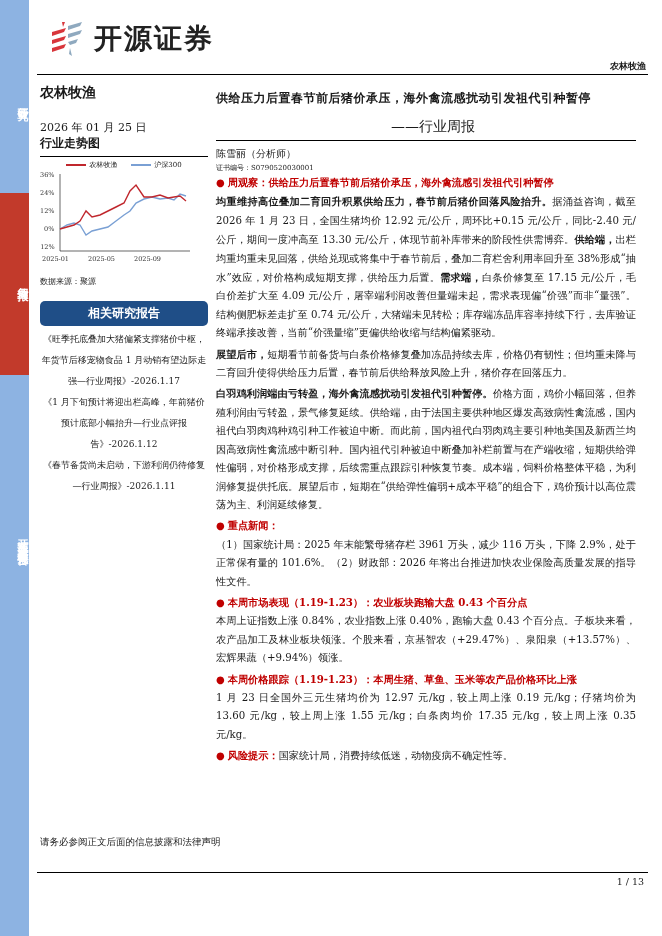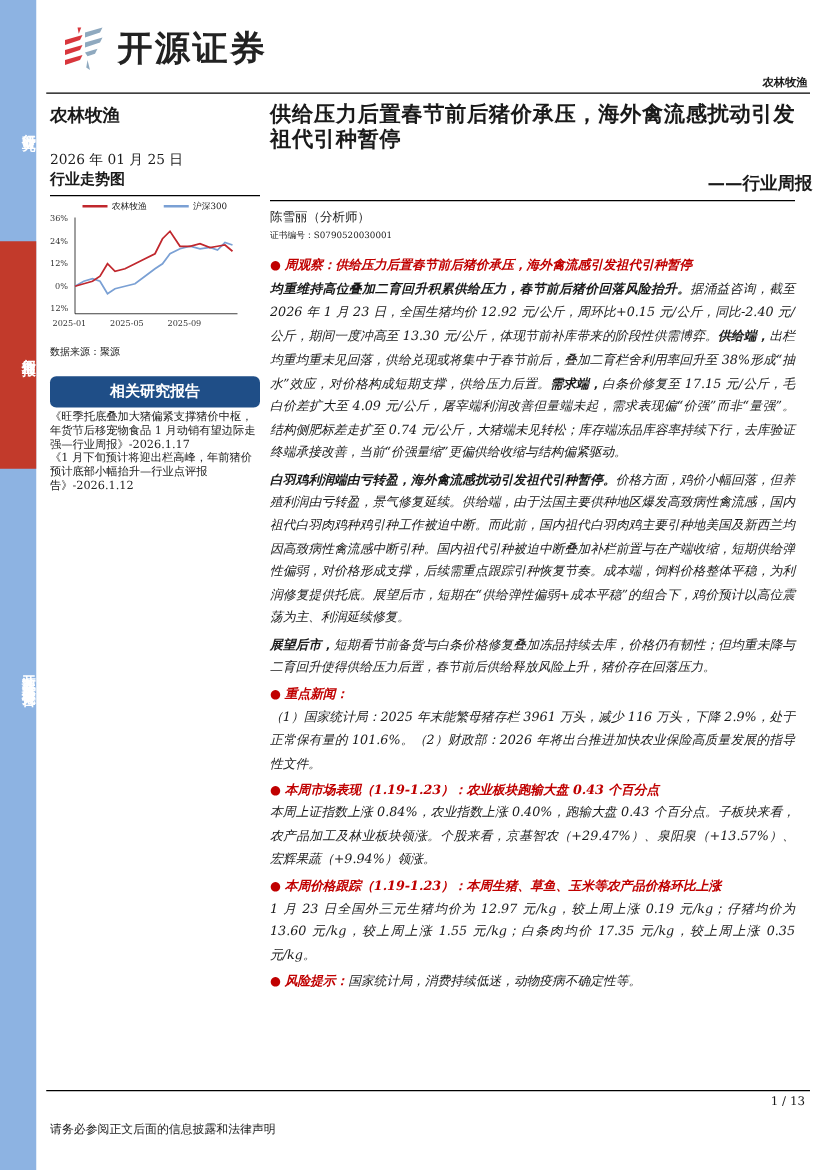--- a/index.html
+++ b/index.html
@@ -18,34 +18,34 @@
   .sector-title { font-size: 14px; font-weight: bold; margin-top: 4px; }
   .date { font-size: 11px; margin-top: 18px; }
   .rating { font-size: 12px; font-weight: bold; margin-top: 10px; }
   .trend-title { font-size: 12px; font-weight: bold; margin-top: 0; }
   .chart-box { margin-top: 4px; border-top: 1px solid #000; padding-top: 3px; position: relative; height: 118px; }
   .legend { display: flex; justify-content: center; gap: 14px; font-size: 7px; }
   .legend span.sw { display: inline-block; width: 20px; height: 2px; vertical-align: middle; margin-right: 3px; }
   .source { font-size: 8px; margin-top: 2px; }
   .related-head { margin-top: 14px; background: #1f4e87; color: #fff; text-align: center; font-weight: bold;
                   font-size: 12px; padding: 4px 0; border-radius: 5px; }
-  .related-list { font-size: 9px; line-height: 11px; margin-top: 3px; color: #222; }
+  .related-list { font-size: 9px; line-height: 21px; margin-top: 3px; color: #222; text-align: center; }
   .main { position: absolute; left: 216px; top: 82px; width: 434px; }
-  .title { font-size: 17px; font-weight: bold; line-height: 20px; font-family: "DejaVu Sans", sans-serif; letter-spacing: 0.5px; }
-  .subtitle { text-align: right; font-size: 14px; font-weight: bold; margin-top: 16px; font-family: "DejaVu Sans", sans-serif; }
+  .title { font-size: 12px; font-weight: bold; line-height: 32px; font-family: "DejaVu Sans", sans-serif; letter-spacing: 0.5px; }
+  .subtitle { text-align: center; font-size: 14px; font-weight: normal; margin-top: 4px; font-family: "DejaVu Sans", sans-serif; }
   .main-rule { border-top: 1.5px solid #000; margin-top: 4px; width: 420px; }
   .analyst { font-size: 10px; font-weight: normal; margin-top: 6px; }
   .email { font-size: 8.5px; margin-top: 2px; }
   .cert { font-size: 7px; margin-top: 2px; }
-  .body { margin-top: 10px; font-size: 10.2px; line-height: 18.4px; text-align: justify; width: 420px; font-style: italic; }
+  .body { font-size: 10.2px; line-height: 18.4px; text-align: justify; width: 420px; }
   .red-head { color: #c00000; font-weight: bold; }
   .dot { color: #c00000; font-size: 10px; margin-right: 3px; }
   b { font-weight: bold; }
   .footer-rule { position: absolute; left: 37px; right: 14px; top: 872px; border-top: 1.5px solid #000; }
-  .footer-left { position: absolute; left: 40px; top: 897px; font-size: 9.5px; }
+  .footer-left { position: absolute; left: 40px; top: 836px; font-size: 9.5px; }
   .footer-right { position: absolute; right: 18px; top: 876px; font-size: 9.5px; }
   .para { margin-bottom: 2px; }
 </style>
 </head>
 <body>
 
 <div class="sidebar"></div>
 <div class="side-red"></div>
 <div class="side-text" style="top:70px;height:60px;">行业研究</div>
 <div class="side-text" style="top:250px;height:60px;">行业周报</div>
@@ -91,37 +91,38 @@
       <line x1="20" y1="80" x2="150" y2="80" stroke="#000" stroke-width="0.6"></line>
       <polyline fill="none" stroke="#7aa0d4" stroke-width="1.4" points="20,58 27,54 34,52 40,54 46,64 52,60 60,58 68,56 76,50 84,44 90,40 96,32 104,28 112,26 120,28 128,27 134,29 140,23 146,25"></polyline>
       <polyline fill="none" stroke="#c0272d" stroke-width="1.4" points="20,58 27,56 34,54 40,50 46,40 52,46 60,44 68,40 76,36 84,32 90,20 96,14 104,26 112,26 120,24 128,27 134,26 140,25 146,30"></polyline>
     </svg>
   </div>
   <div class="source">数据来源：聚源</div>
   <div class="related-head">相关研究报告</div>
   <div class="related-list">
     <div>《旺季托底叠加大猪偏紧支撑猪价中枢，年货节后移宠物食品 1 月动销有望边际走强—行业周报》-2026.1.17</div>
     <div>《1 月下旬预计将迎出栏高峰，年前猪价预计底部小幅抬升—行业点评报告》-2026.1.12</div>
+    <div>《春节备货尚未启动，下游利润仍待修复—行业周报》-2026.1.11</div>
   </div>
 </div>
 
 <div class="main">
   <div class="title">供给压力后置春节前后猪价承压，海外禽流感扰动引发祖代引种暂停</div>
   <div class="subtitle">——行业周报</div>
   <div class="main-rule"></div>
   <div class="analyst">陈雪丽（分析师）</div>
   <div class="cert">证书编号：S0790520030001</div>
 
   <div class="body">
     <div class="red-head"><span class="dot">●</span><span>周观察：供给压力后置春节前后猪价承压，海外禽流感引发祖代引种暂停</span></div>
     <div class="para">
       <b>均重维持高位叠加二育回升积累供给压力，春节前后猪价回落风险抬升。</b><span>据涌益咨询，截至 2026 年 1 月 23 日，全国生猪均价 12.92 元/公斤，周环比+0.15 元/公斤，同比-2.40 元/公斤，期间一度冲高至 13.30 元/公斤，体现节前补库带来的阶段性供需博弈。</span><b>供给端，</b><span>出栏均重均重未见回落，供给兑现或将集中于春节前后，叠加二育栏舍利用率回升至 38%形成“抽水”效应，对价格构成短期支撑，供给压力后置。</span><b>需求端，</b><span>白条价修复至 17.15 元/公斤，毛白价差扩大至 4.09 元/公斤，屠宰端利润改善但量端未起，需求表现偏“价强”而非“量强”。结构侧肥标差走扩至 0.74 元/公斤，大猪端未见转松；库存端冻品库容率持续下行，去库验证终端承接改善，当前“价强量缩”更偏供给收缩与结构偏紧驱动。</span>
     </div>
+    <div class="para"><b>展望后市，</b><span>短期看节前备货与白条价格修复叠加冻品持续去库，价格仍有韧性；但均重未降与二育回升使得供给压力后置，春节前后供给释放风险上升，猪价存在回落压力。</span></div>
     <div class="para"><b>白羽鸡利润端由亏转盈，海外禽流感扰动引发祖代引种暂停。</b><span>价格方面，鸡价小幅回落，但养殖利润由亏转盈，景气修复延续。供给端，由于法国主要供种地区爆发高致病性禽流感，国内祖代白羽肉鸡种鸡引种工作被迫中断。而此前，国内祖代白羽肉鸡主要引种地美国及新西兰均因高致病性禽流感中断引种。国内祖代引种被迫中断叠加补栏前置与在产端收缩，短期供给弹性偏弱，对价格形成支撑，后续需重点跟踪引种恢复节奏。成本端，饲料价格整体平稳，为利润修复提供托底。展望后市，短期在“供给弹性偏弱+成本平稳”的组合下，鸡价预计以高位震荡为主、利润延续修复。</span></div>
-    <div class="para"><b>展望后市，</b><span>短期看节前备货与白条价格修复叠加冻品持续去库，价格仍有韧性；但均重未降与二育回升使得供给压力后置，春节前后供给释放风险上升，猪价存在回落压力。</span></div>
     <div class="red-head"><span class="dot">●</span><span>重点新闻：</span></div>
     <div class="para">（1）国家统计局：2025 年末能繁母猪存栏 3961 万头，减少 116 万头，下降 2.9%，处于正常保有量的 101.6%。（2）财政部：2026 年将出台推进加快农业保险高质量发展的指导性文件。</div>
     <div class="red-head"><span class="dot">●</span><span>本周市场表现（1.19-1.23）：农业板块跑输大盘 0.43 个百分点</span></div>
     <div class="para">本周上证指数上涨 0.84%，农业指数上涨 0.40%，跑输大盘 0.43 个百分点。子板块来看，农产品加工及林业板块领涨。个股来看，京基智农（+29.47%）、泉阳泉（+13.57%）、宏辉果蔬（+9.94%）领涨。</div>
     <div class="red-head"><span class="dot">●</span><span>本周价格跟踪（1.19-1.23）：本周生猪、草鱼、玉米等农产品价格环比上涨</span></div>
     <div class="para">1 月 23 日全国外三元生猪均价为 12.97 元/kg，较上周上涨 0.19 元/kg；仔猪均价为 13.60 元/kg，较上周上涨 1.55 元/kg；白条肉均价 17.35 元/kg，较上周上涨 0.35 元/kg。</div>
     <div><span class="dot">●</span><span class="red-head">风险提示：</span><span>国家统计局，消费持续低迷，动物疫病不确定性等。</span></div>
   </div>
 </div>
 

